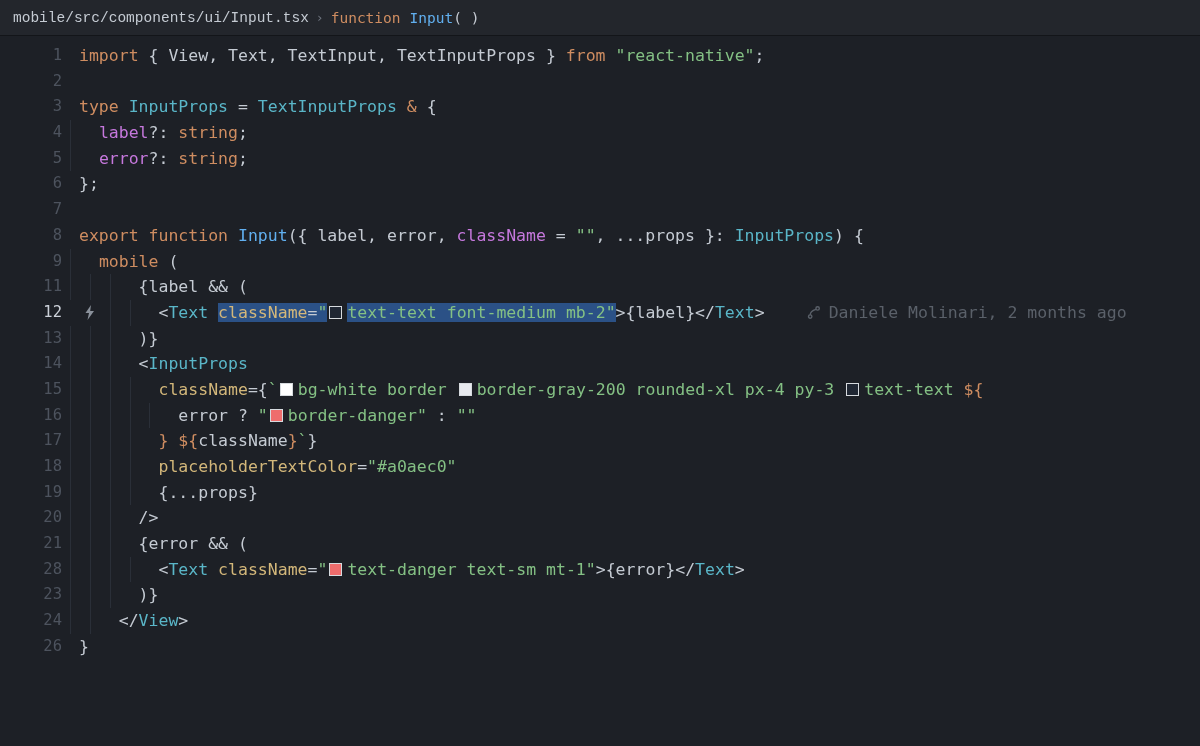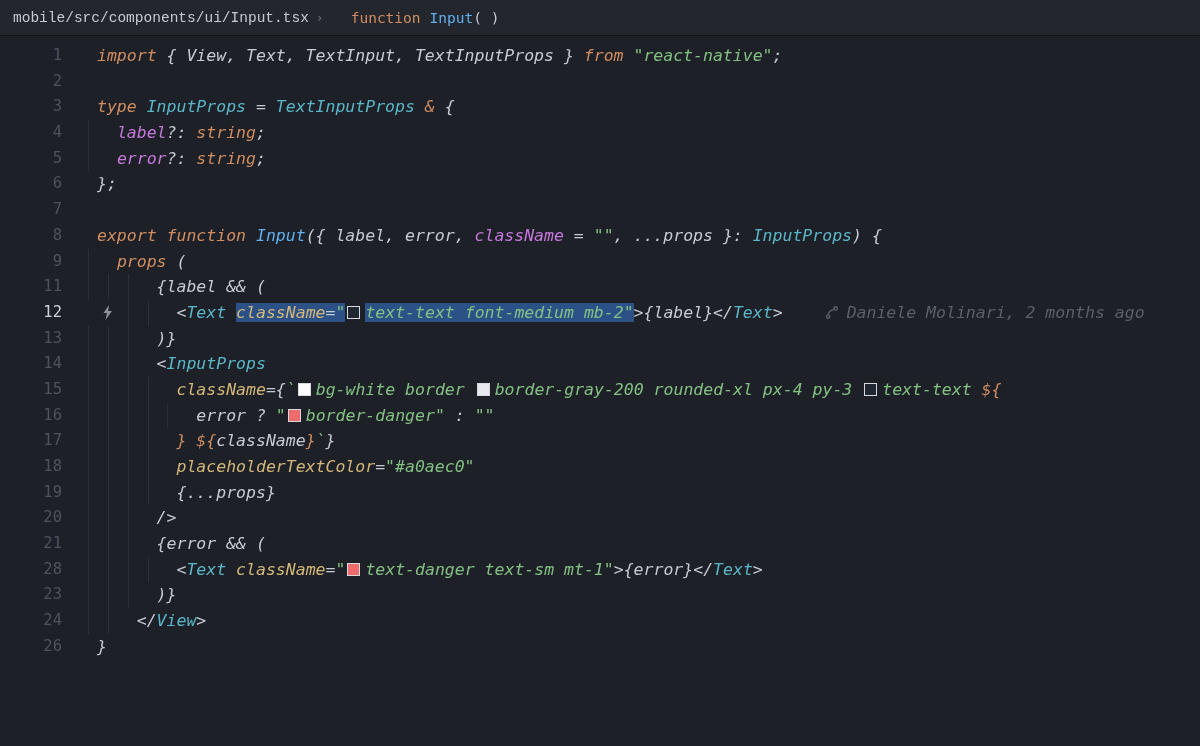--- a/index.html
+++ b/index.html
@@ -4,30 +4,30 @@
 <style>
   html,body{margin:0;padding:0;background:#14161a;}
   body{width:1200px;height:746px;overflow:hidden;font-family:"DejaVu Sans Mono","Liberation Mono",monospace;}
   .app{width:1200px;height:746px;background:var(--bg);position:relative;}
 
   
   .bar{height:36px;background:var(--barBg);border-bottom:1px solid var(--barBorder);
        display:flex;align-items:center;padding-left:13px;font-size:14.5px;box-sizing:border-box;}
   .bar .path{color:var(--fg);font-family:Liberation Mono, monospace;}
   .bar .sep{color:#6f7680;margin:0 7px;font-size:13px;}
-  .bar .sym-kw{color:var(--kw);margin-right:9px;margin-left:20px;}
+  .bar .sym-kw{color:var(--kw);margin-right:9px;}
   .bar .sym-fn{color:var(--fn);}
   .bar .sym-suffix{color:var(--fg);}
 
   
   .editor{position:absolute;top:36px;left:0;right:0;bottom:0;padding-top:7px;font-size:16.5px;}
   .row{display:flex;height:25.7px;line-height:25.7px;position:relative;}
   .ln{width:62px;flex:0 0 62px;text-align:right;color:var(--lineno);user-select:none;font-size:15.5px;}
   .ln.active{color:var(--linenoActive);}
-  .code{position:relative;margin-left:35px;white-space:pre;flex:1 1 auto;font-style:italic;}
+  .code{position:relative;margin-left:17px;white-space:pre;flex:1 1 auto;}
   .tok{white-space:pre;}
   .tok.fg{color:var(--fg);}
   .tok.kw{color:var(--kw);}
   .tok.str{color:var(--str);}
   .tok.type{color:var(--type);}
   .tok.attr{color:var(--attr);}
   .tok.prop{color:var(--prop);}
   .tok.fn{color:var(--fn);}
   .sel{background:var(--selection);}
   .guide{position:absolute;top:0;bottom:0;width:1px;background:var(--guide);}
@@ -77,21 +77,21 @@
       <div class="row">
         <div class="ln">7</div>
         <div class="code"></div>
       </div>
       <div class="row">
         <div class="ln">8</div>
         <div class="code"><span class="tok kw">export function </span><span class="tok fn">Input</span><span class="tok fg">({ label, error, </span><span class="tok prop">className</span><span class="tok fg"> = </span><span class="tok str">""</span><span class="tok fg">, ...props }: </span><span class="tok type">InputProps</span><span class="tok fg">) {</span></div>
       </div>
       <div class="row">
         <div class="ln">9</div>
-        <div class="code"><span class="guide" style="left: -9px;"></span><span class="tok fg">  </span><span class="tok kw">props</span><span class="tok fg"> (</span></div>
+        <div class="code"><span class="guide" style="left: -9px;"></span><span class="tok fg">  </span><span class="tok kw">mobile</span><span class="tok fg"> (</span></div>
       </div>
       <div class="row">
         <div class="ln">11</div>
         <div class="code"><span class="guide" style="left: -9px;"></span><span class="guide" style="left: 10.86px;"></span><span class="guide" style="left: 30.72px;"></span><span class="tok fg">      {label &amp;&amp; (</span></div>
       </div>
       <div class="row">
         <div class="ln active">12</div>
         <div class="code"><span class="guide" style="left: 30.72px;"></span><span class="guide" style="left: 50.58px;"></span><span class="action"><svg width="13" height="15" viewBox="0 0 13 15">
               <path d="M8 0 L2.5 8 H6 L4.5 15 L11 6 H7.2 Z" fill="#8a919b"></path>
             </svg></span><span class="tok fg">        &lt;</span><span class="tok type">Text</span><span class="tok fg"> </span><span class="tok attr sel">className</span><span class="tok fg sel">=</span><span class="tok str sel">"</span><span class="swatch sel" style="background: rgb(32, 39, 51);"></span><span class="tok str sel">text-text font-medium mb-2"</span><span class="tok fg">&gt;{label}&lt;/</span><span class="tok type">Text</span><span class="tok fg">&gt;</span><span class="blame"><span><svg width="14" height="15" viewBox="0 0 14 15" fill="none" stroke="#5a6069" stroke-width="1.4">

